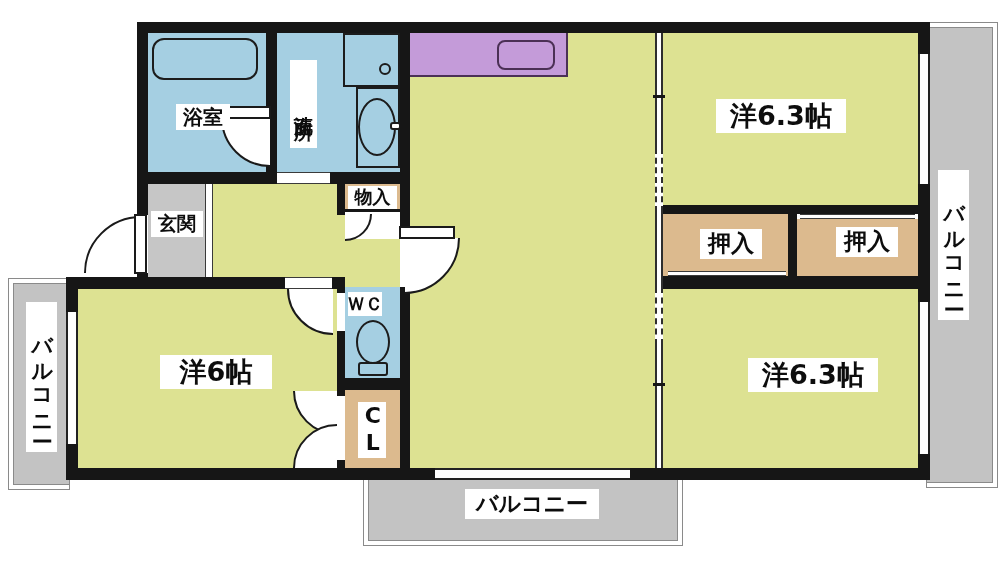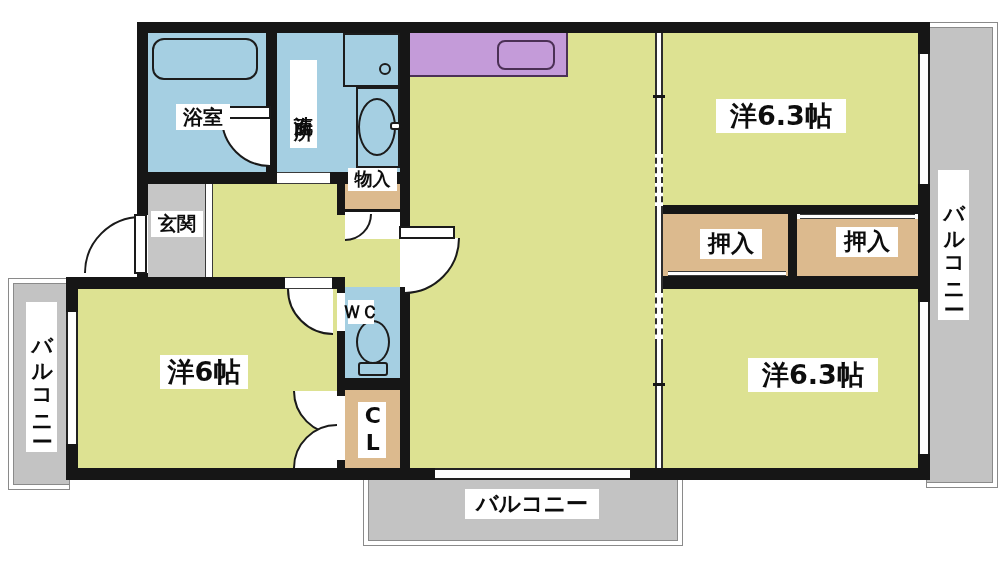--- a/index.html
+++ b/index.html
@@ -128,25 +128,25 @@
 
     <path d="M 337,391 L 294,391 A 43 43 0 0 0 337,434 Z" fill="#ffffff"></path>
     <path d="M 294,391 A 43 43 0 0 0 337,434" fill="none" stroke="#1a1a1a" stroke-width="2"></path>
     <path d="M 337,468 L 294,468 A 43 43 0 0 1 337,425 Z" fill="#ffffff"></path>
     <path d="M 294,468 A 43 43 0 0 1 337,425" fill="none" stroke="#1a1a1a" stroke-width="2"></path>
   </svg>
 
   <div class="chip" style="left:176px;top:104px;width:54px;height:26px;font-size:20px">浴室</div>
   <div class="chip vchip" style="left:290px;top:60px;width:27px;height:88px;font-size:19px">洗面所</div>
   <div class="chip" style="left:151px;top:211px;width:52px;height:26px;font-size:19px">玄関</div>
-  <div class="chip" style="left:348px;top:168px;width:49px;height:23px;font-size:18px">物入</div>
+  <div class="chip" style="left:348px;top:186px;width:49px;height:23px;font-size:18px">物入</div>
   <div class="chip" style="left:716px;top:99px;width:130px;height:34px;font-size:27px">洋6.3帖</div>
   <div class="chip" style="left:748px;top:358px;width:130px;height:34px;font-size:27px">洋6.3帖</div>
-  <div class="chip" style="left:160px;top:355px;width:88px;height:34px;font-size:27px">洋6帖</div>
+  <div class="chip" style="left:160px;top:355px;width:112px;height:34px;font-size:27px">洋6帖</div>
   <div class="chip" style="left:700px;top:229px;width:62px;height:30px;font-size:23px">押入</div>
   <div class="chip" style="left:836px;top:227px;width:62px;height:30px;font-size:23px">押入</div>
-  <div class="chip" style="left:348px;top:300px;width:26px;height:24px;font-size:18px">ＷＣ</div>
+  <div class="chip" style="left:348px;top:292px;width:34px;height:24px;font-size:18px">ＷＣ</div>
   <div class="chip vchip" style="left:358px;top:402px;width:28px;height:56px;font-size:22px;letter-spacing:2px">CL</div>
   <div class="chip vchip" style="left:26px;top:302px;width:31px;height:150px;font-size:21px">バルコニー</div>
   <div class="chip vchip" style="left:938px;top:170px;width:31px;height:150px;font-size:21px">バルコニー</div>
   <div class="chip" style="left:465px;top:489px;width:134px;height:30px;font-size:22px">バルコニー</div>
 
 </div>
 
 </body></html>

